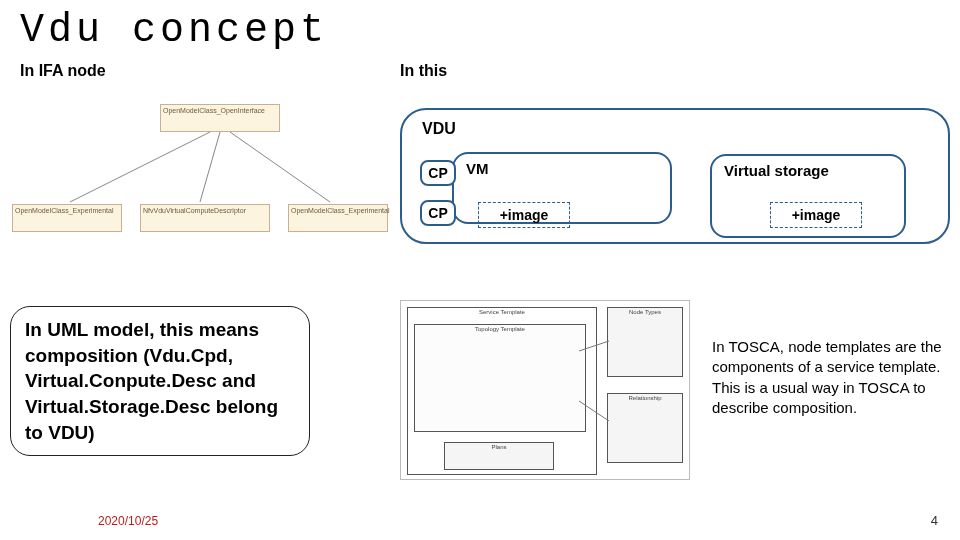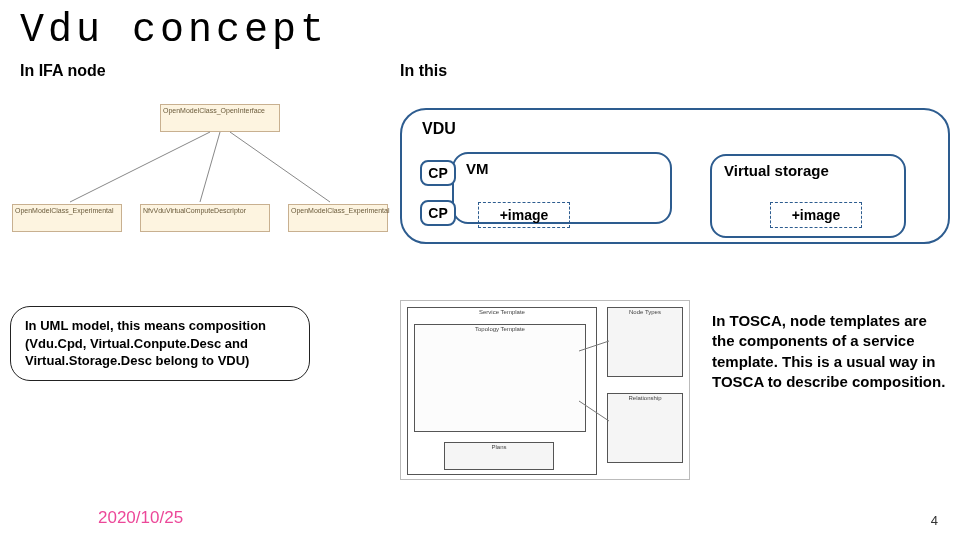--- a/index.html
+++ b/index.html
@@ -157,33 +157,33 @@
   }
   
   .left-bubble {
     position: absolute;
     top: 306px;
     left: 10px;
     width: 300px;
     border: 1.5px solid #222;
     border-radius: 20px;
     padding: 10px 14px;
-    font-size: 13px;
+    font-size: 19px;
     line-height: 1.35;
     font-weight: bold;
   }
   
   .right-text {
     position: absolute;
-    top: 311px;
+    top: 337px;
     left: 712px;
     width: 238px;
     font-size: 15px;
     line-height: 1.35;
-    font-weight: bold;
+    font-weight: normal;
   }
   
   .svc-diagram {
     position: absolute;
     top: 300px;
     left: 400px;
     width: 290px;
     height: 180px;
     border: 1px solid #bbb;
     background: #fff;
@@ -194,22 +194,22 @@
     background: #f5f5f5;
     font-size: 6px;
     text-align: center;
     padding: 1px;
     color: #444;
   }
   .footer-date {
     position: absolute;
     bottom: 12px;
     left: 98px;
-    font-size: 17px;
-    color: #ec4899;
+    font-size: 12px;
+    color: #b91c1c;
   }
   .footer-page {
     position: absolute;
     bottom: 12px;
     right: 22px;
     font-size: 13px;
     color: #333;
   }
 </style>
 </head>

